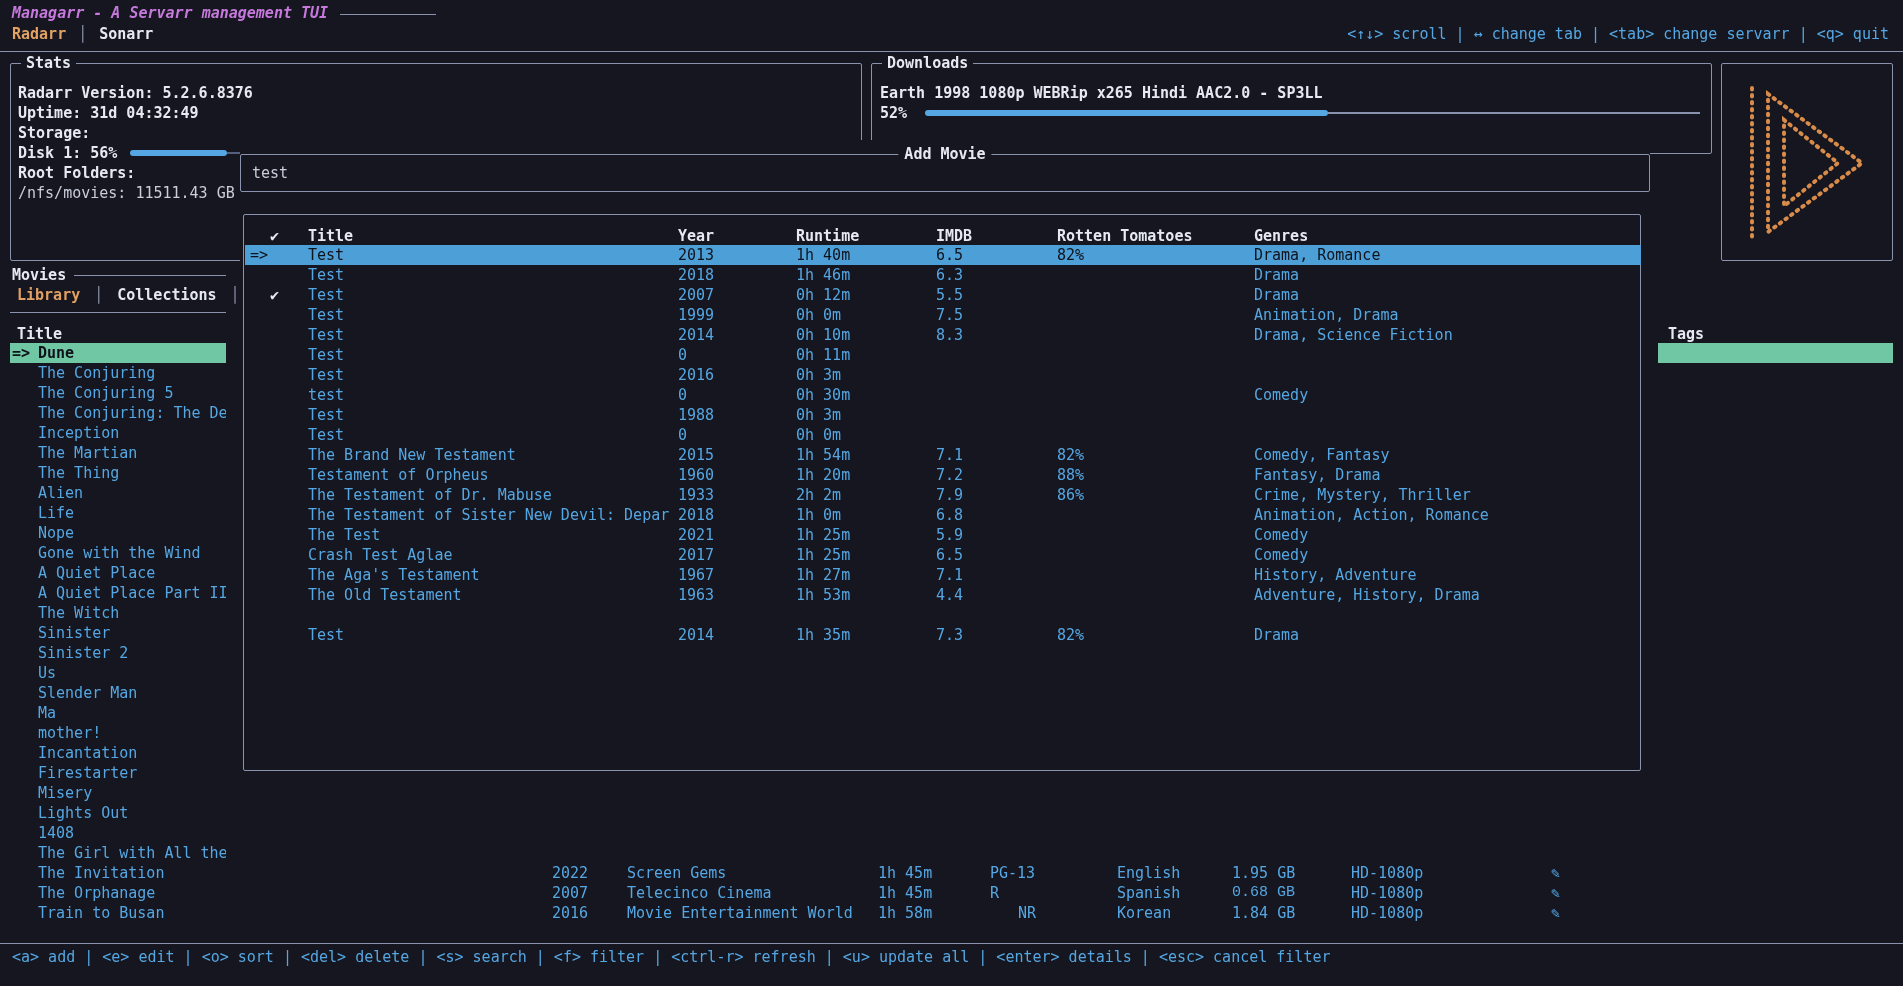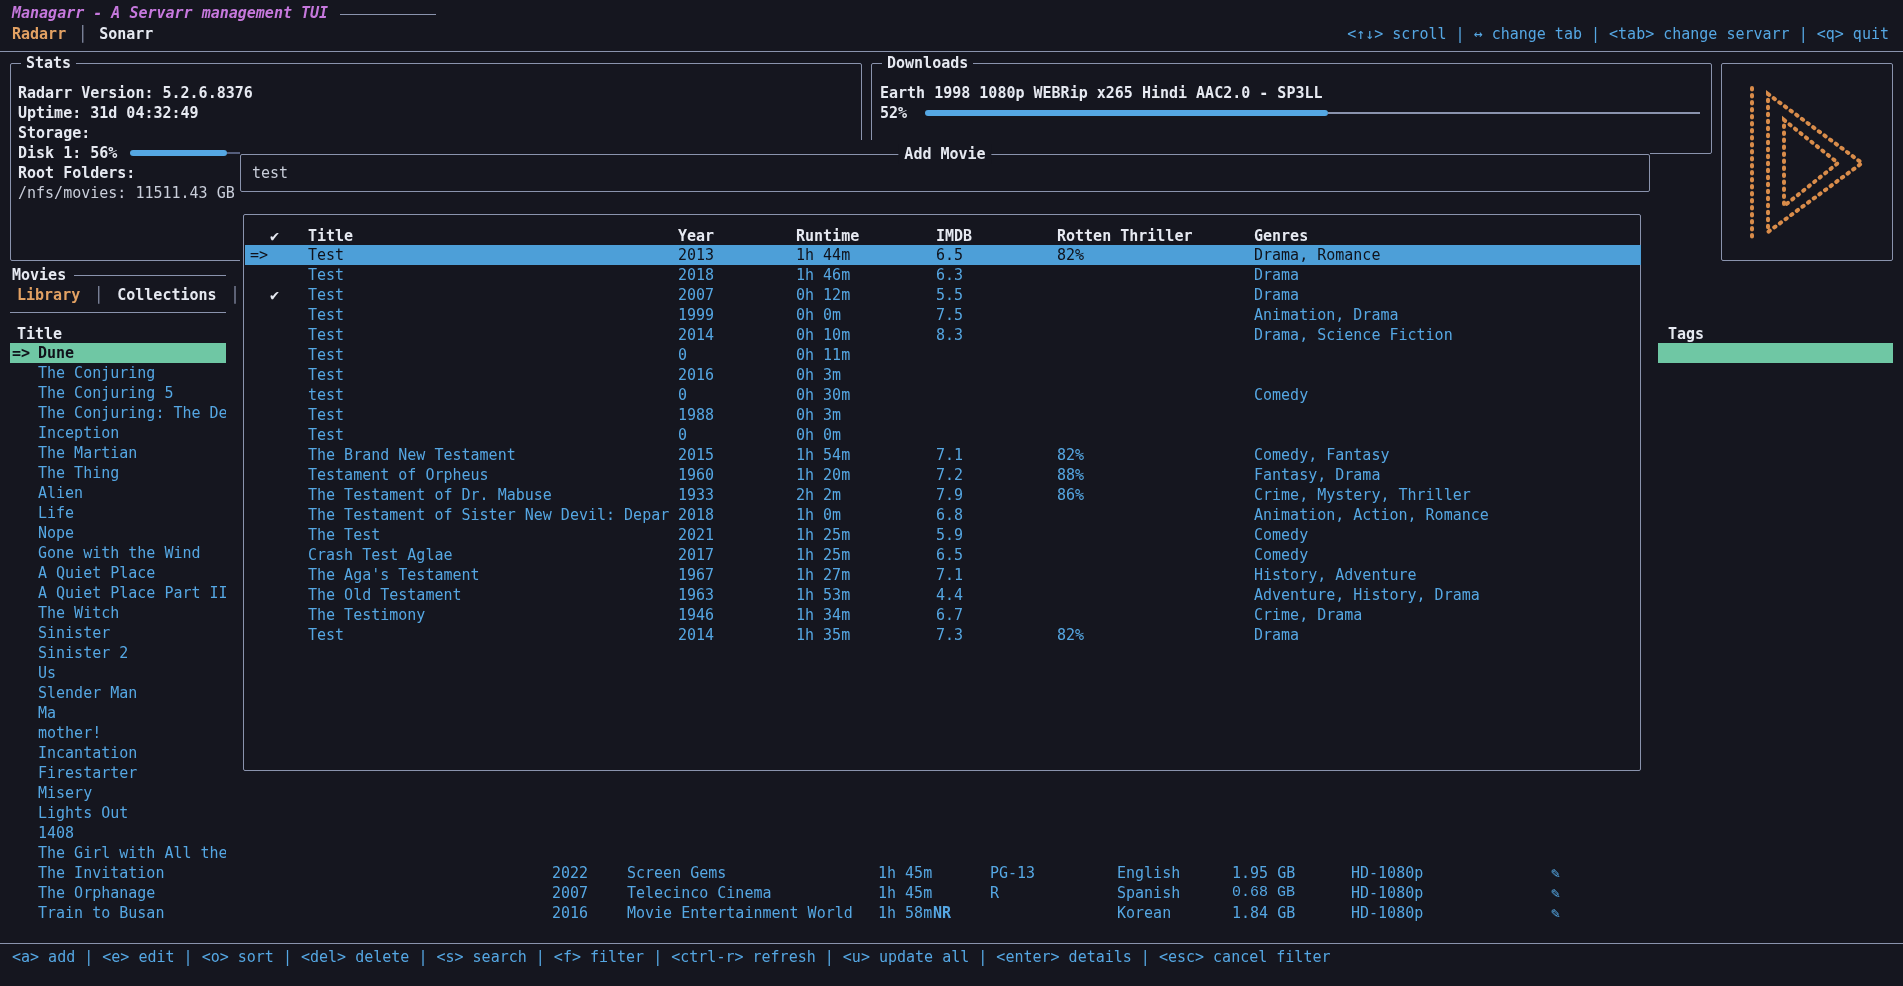--- a/index.html
+++ b/index.html
@@ -214,21 +214,21 @@
       <span style="left: 990px;">R</span>
       <span style="left: 1117px;">Spanish</span>
       <span style="left: 1232px; font-family: Liberation Mono, monospace;">0.68 GB</span>
       <span style="left: 1351px;">HD-1080p</span>
       <span style="left: 1551px;">✎</span>
     </div>
     <div class="prow" style="top: 903px;">
       <span style="left: 552px;">2016</span>
       <span style="left: 627px;">Movie Entertainment World</span>
       <span style="left: 878px;">1h 58m</span>
-      <span style="left: 933px; font-weight: bold;">NR</span>
+      <span style="left: 1018px;">NR</span>
       <span style="left: 1117px;">Korean</span>
       <span style="left: 1232px;">1.84 GB</span>
       <span style="left: 1351px;">HD-1080p</span>
       <span style="left: 1551px;">✎</span>
     </div>
   </div>
 
 <div class="hline" style="left:0;top:943px;width:1903px"></div>
 <span class="abs blue" style="left:12px;top:947px;white-space:pre">&lt;a&gt; add | &lt;e&gt; edit | &lt;o&gt; sort | &lt;del&gt; delete | &lt;s&gt; search | &lt;f&gt; filter | &lt;ctrl-r&gt; refresh | &lt;u&gt; update all | &lt;enter&gt; details | &lt;esc&gt; cancel filter</span>
 
@@ -236,27 +236,27 @@
   <div class="abs" style="left:0;top:14px;width:1410px;height:38px;border:1px solid var(--border);border-radius:2px">
     <span class="mtitle">Add Movie</span>
     <span style="display:block;line-height:36px;padding-left:11px;color:var(--fg)">test</span>
   </div>
   <div class="abs" style="left:3px;top:74px;width:1398px;height:557px;border:1px solid var(--border);border-radius:2px">
       <span class="th" style="left: 26px;">✔</span>
       <span class="th" style="left: 64px;">Title</span>
       <span class="th" style="left: 434px;">Year</span>
       <span class="th" style="left: 552px;">Runtime</span>
       <span class="th" style="left: 692px;">IMDB</span>
-      <span class="th" style="left: 813px;">Rotten Thriller</span>
+      <span class="th" style="left: 813px;">Rotten Tomatoes</span>
       <span class="th" style="left: 1010px;">Genres</span>
       <div class="trow sel" style="top: 30px;">
         <span style="left: 5px;">=&gt;</span>
         <span style="left: 63px;">Test</span>
         <span style="left: 433px;">2013</span>
-        <span style="left: 551px;">1h 44m</span>
+        <span style="left: 551px;">1h 40m</span>
         <span style="left: 691px;">6.5</span>
         <span style="left: 812px;">82%</span>
         <span style="left: 1009px;">Drama, Romance</span>
       </div>
       <div class="trow" style="top: 50px;">
         <span style="left: 63px;">Test</span>
         <span style="left: 433px;">2018</span>
         <span style="left: 551px;">1h 46m</span>
         <span style="left: 691px;">6.3</span>
         <span style="left: 1009px;">Drama</span>
@@ -361,27 +361,20 @@
         <span style="left: 691px;">7.1</span>
         <span style="left: 1009px;">History, Adventure</span>
       </div>
       <div class="trow" style="top: 370px;">
         <span style="left: 63px;">The Old Testament</span>
         <span style="left: 433px;">1963</span>
         <span style="left: 551px;">1h 53m</span>
         <span style="left: 691px;">4.4</span>
         <span style="left: 1009px;">Adventure, History, Drama</span>
       </div>
-      <div class="trow" style="top: 390px;">
-        <span style="left: 63px;">The Testimony</span>
-        <span style="left: 433px;">1946</span>
-        <span style="left: 551px;">1h 34m</span>
-        <span style="left: 691px;">6.7</span>
-        <span style="left: 1009px;">Crime, Drama</span>
-      </div>
       <div class="trow" style="top: 410px;">
         <span style="left: 63px;">Test</span>
         <span style="left: 433px;">2014</span>
         <span style="left: 551px;">1h 35m</span>
         <span style="left: 691px;">7.3</span>
         <span style="left: 812px;">82%</span>
         <span style="left: 1009px;">Drama</span>
       </div>
     </div>
 </div>

